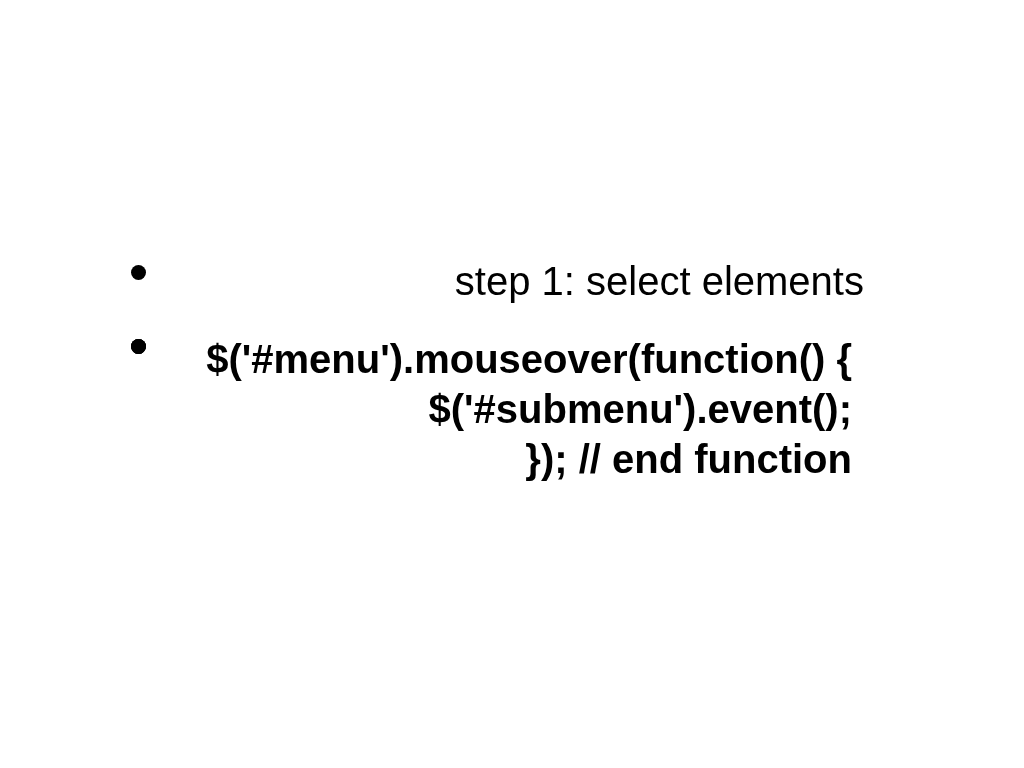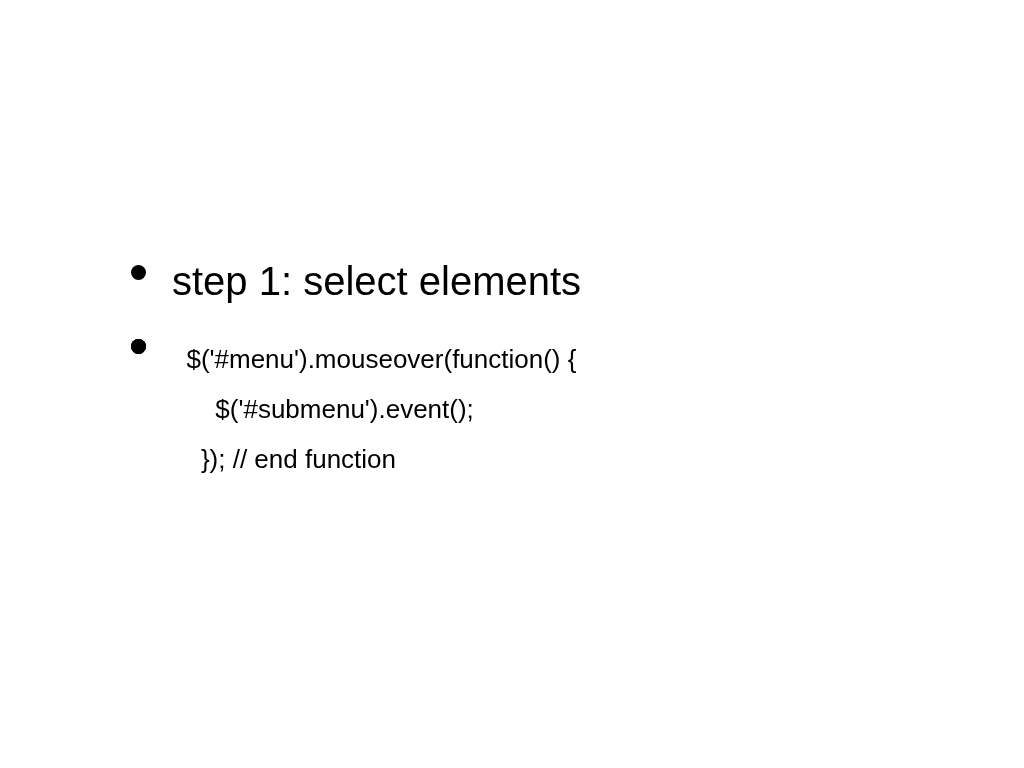--- a/index.html
+++ b/index.html
@@ -23,44 +23,46 @@
     height: 768px;
     background: #ffffff;
   }
   .bullet-list {
     position: absolute;
     left: 131px;
     top: 260px;
     margin: 0;
     padding: 0;
     list-style: none;
+    text-align: right;
   }
   .bullet-item {
     position: relative;
     padding-left: 41px;
     font-size: 40px;
     line-height: 42px;
     margin-bottom: 32px;
     white-space: nowrap;
   }
   .bullet-dot {
     position: absolute;
     left: 0;
     top: 5px;
     width: 15px;
     height: 15px;
     border-radius: 50%;
     background: #000000;
   }
   .code-block {
-    margin: 0;
+    margin: 12px;
     font-family: "Liberation Sans", sans-serif;
-    font-size: 26px;
+    font-size: 40px;
     line-height: 50px;
     white-space: pre;
+    font-weight: bold;
   }
   .code-line {
     white-space: pre;
   }
 </style>
 </head>
 <body>
 
 <div class="slide">
   <ul class="bullet-list">

